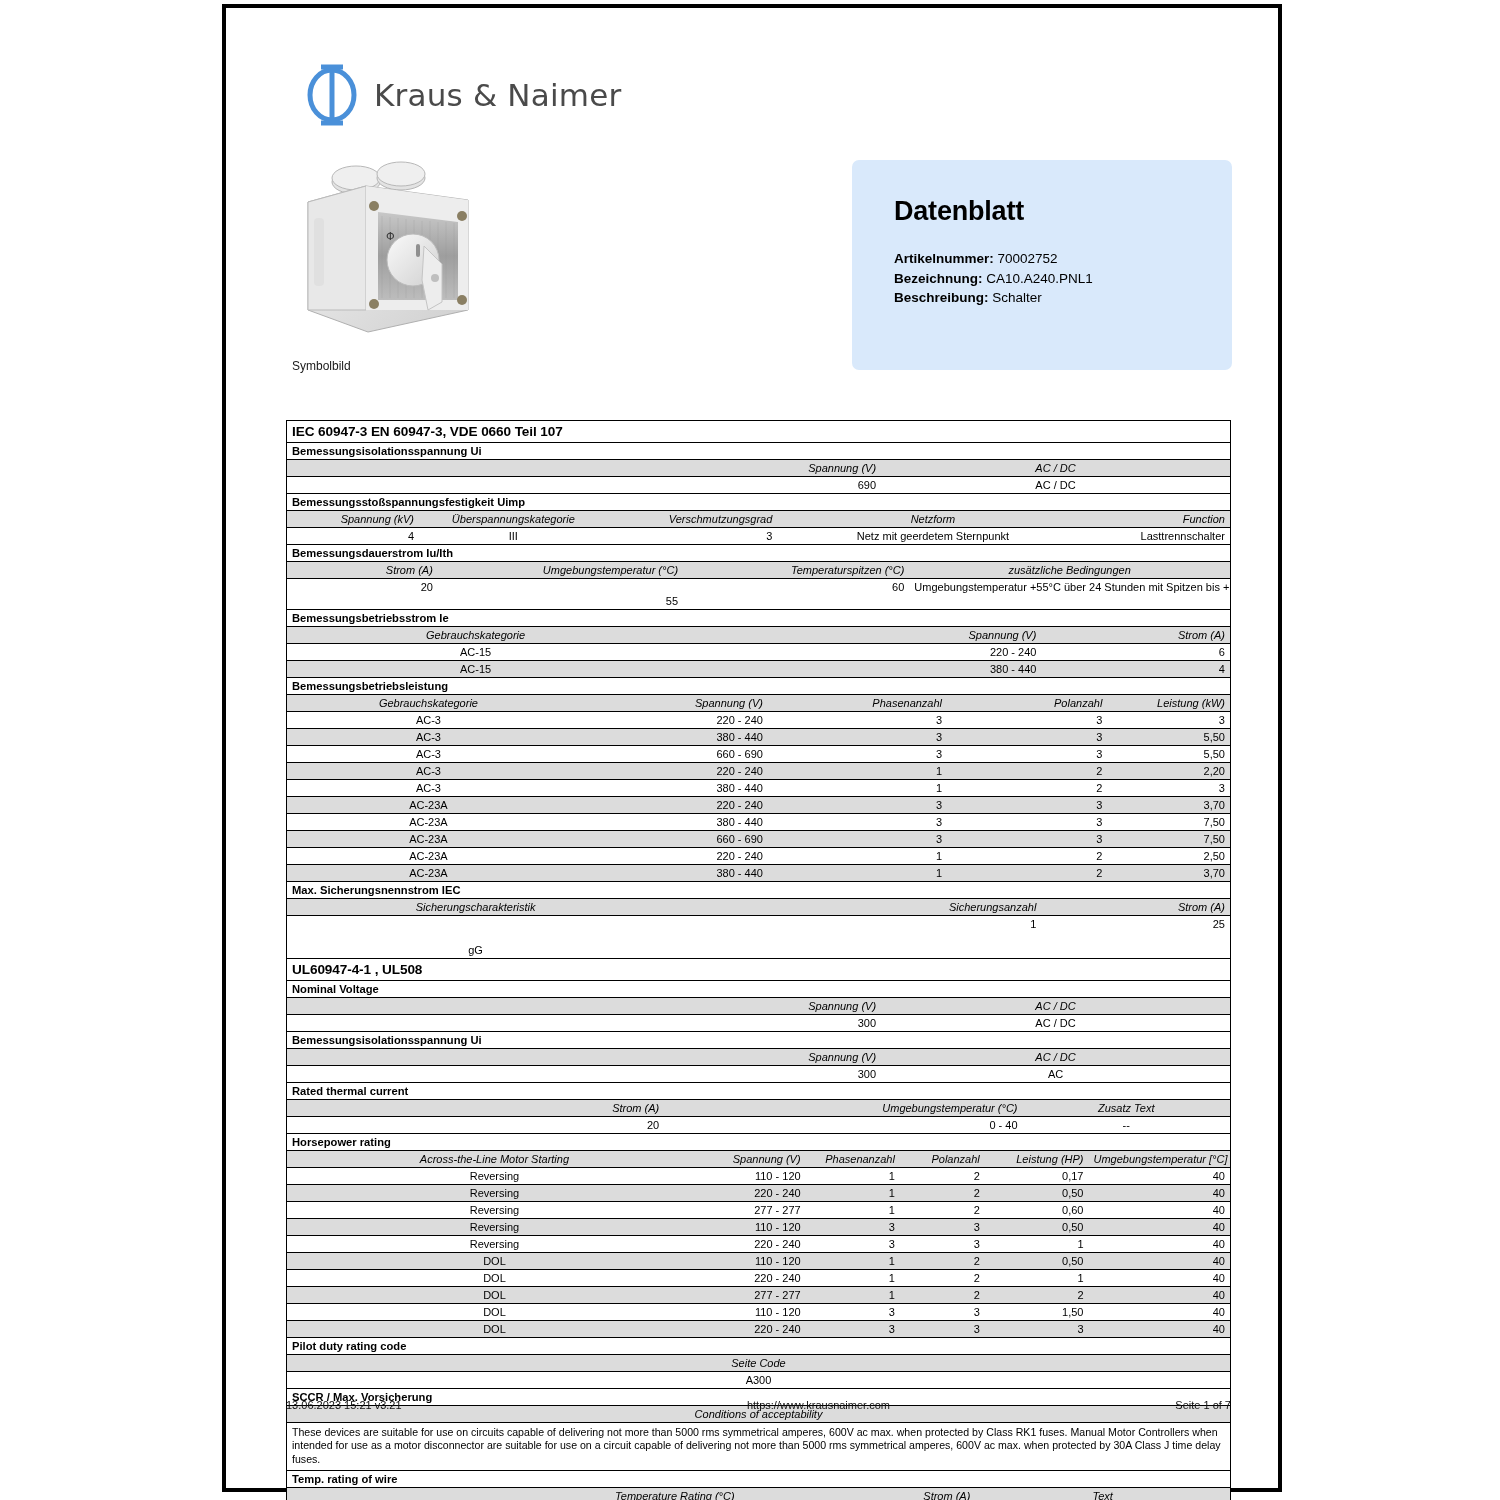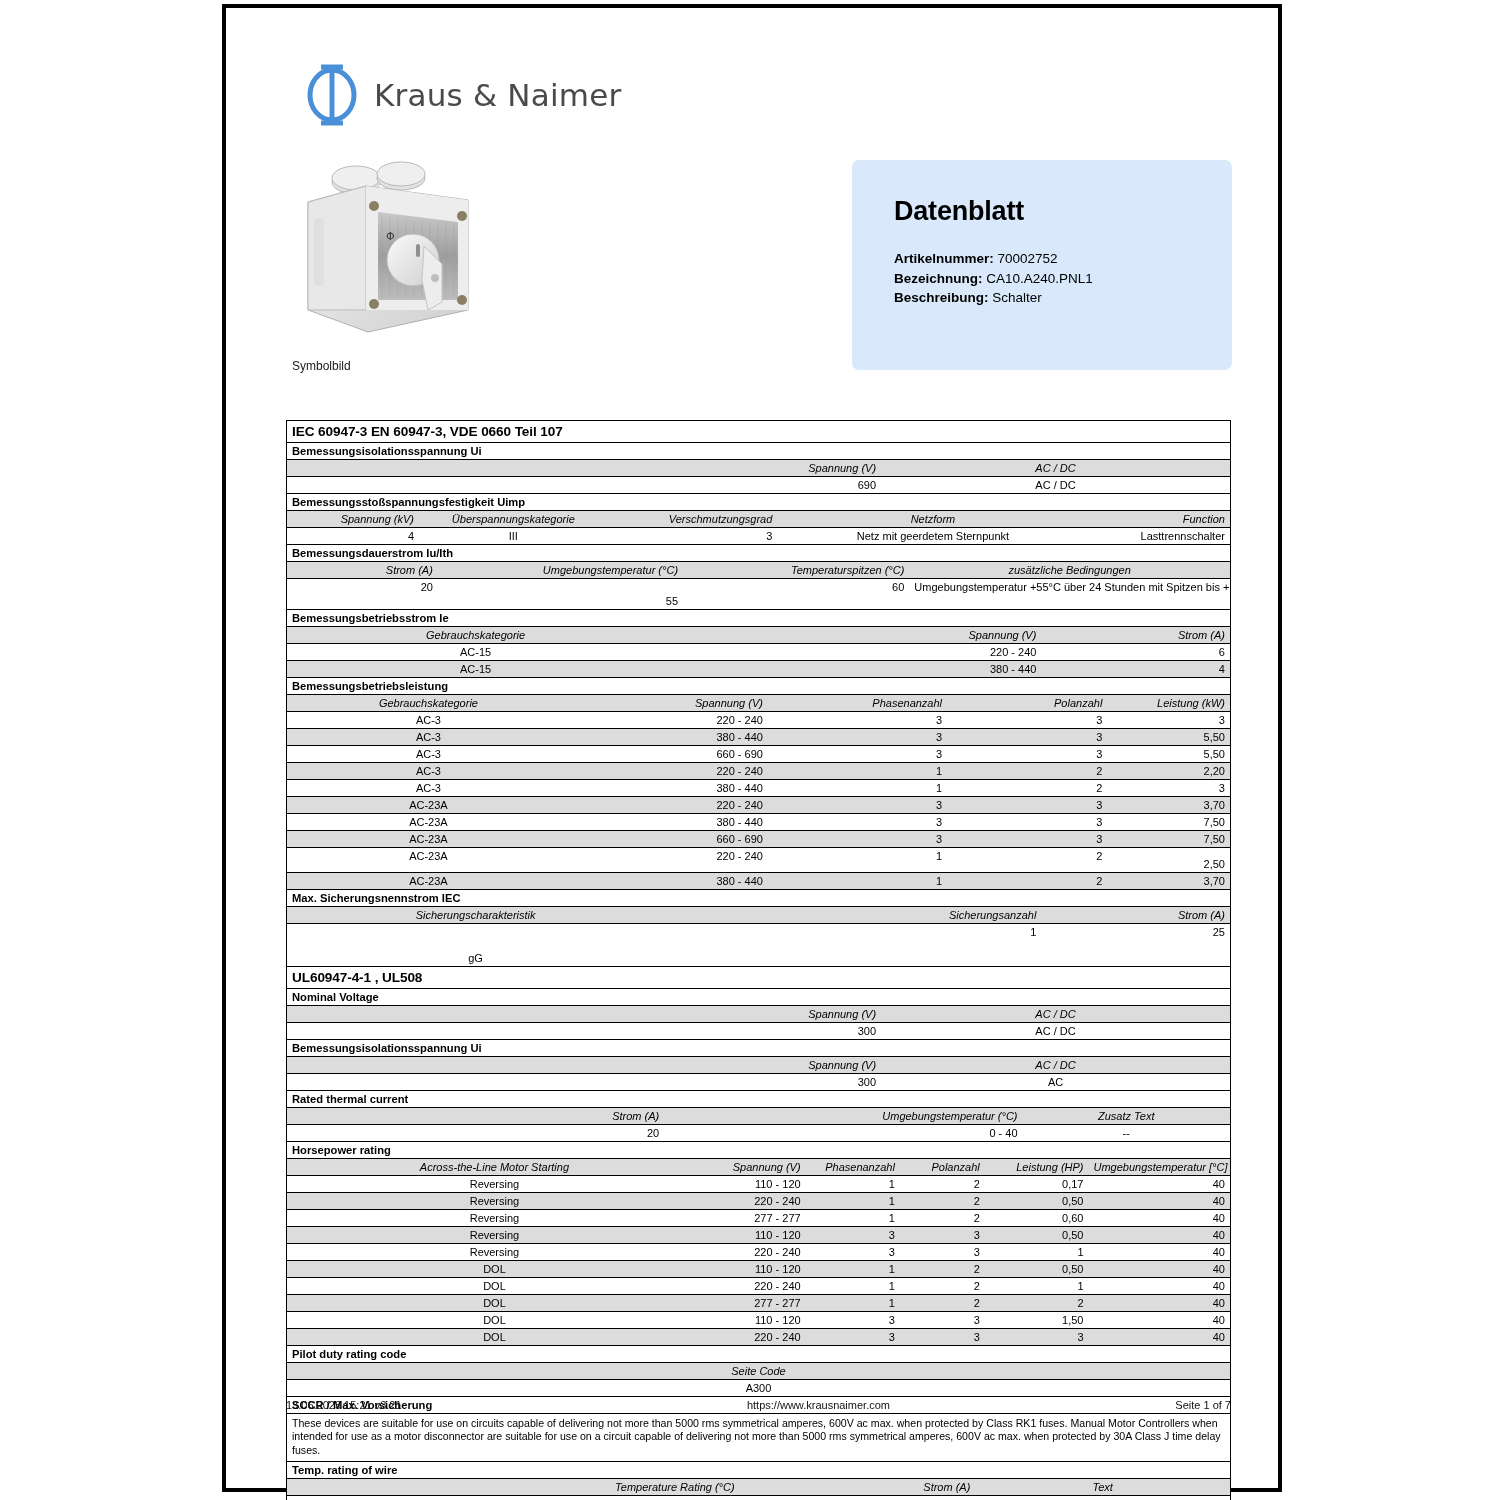--- a/index.html
+++ b/index.html
@@ -368,21 +368,21 @@
           <div class="cell r" style="width: 21%;">660 - 690</div>
           <div class="cell r" style="width: 19%;">3</div>
           <div class="cell r" style="width: 17%;">3</div>
           <div class="cell r" style="width: 13%;">7,50</div>
         </div>
         <div class="row data">
           <div class="cell l" style="width: 30%;">AC-23A</div>
           <div class="cell r" style="width: 21%;">220 - 240</div>
           <div class="cell r" style="width: 19%;">1</div>
           <div class="cell r" style="width: 17%;">2</div>
-          <div class="cell r" style="width: 13%; margin-top: 8px;">2,50</div>
+          <div class="cell r" style="width: 13%;">2,50</div>
         </div>
         <div class="row data alt">
           <div class="cell l" style="width: 30%;">AC-23A</div>
           <div class="cell r" style="width: 21%;">380 - 440</div>
           <div class="cell r" style="width: 19%;">1</div>
           <div class="cell r" style="width: 17%;">2</div>
           <div class="cell r" style="width: 13%;">3,70</div>
         </div>
         <div class="row sub-title">Max. Sicherungsnennstrom IEC</div>
         <div class="row hdr">
@@ -515,20 +515,23 @@
           <div class="cell r" style="width: 15%;">40</div>
         </div>
         <div class="row sub-title">Pilot duty rating code</div>
         <div class="row hdr">
           <div class="cell l" style="width: 100%;">Seite Code</div>
         </div>
         <div class="row data">
           <div class="cell l" style="width: 100%;">A300</div>
         </div>
         <div class="row sub-title">SCCR / Max. Vorsicherung</div>
+        <div class="row hdr">
+          <div class="cell l" style="width: 100%;">Conditions of acceptability</div>
+        </div>
         <div class="row data">
           <div class="cell para w-full" style="width: 100%;">These devices are suitable for use on circuits capable of delivering not more than 5000 rms symmetrical amperes, 600V ac max. when protected by Class RK1 fuses. Manual Motor Controllers when intended for use as a motor disconnector are suitable for use on a circuit capable of delivering not more than 5000 rms symmetrical amperes, 600V ac max. when protected by 30A Class J time delay fuses.</div>
         </div>
         <div class="row sub-title">Temp. rating of wire</div>
         <div class="row hdr">
           <div class="cell r" style="width: 48%;">Temperature Rating (°C)</div>
           <div class="cell r" style="width: 25%;">Strom (A)</div>
           <div class="cell l" style="width: 27%;">Text</div>
         </div>
         <div class="row data">

